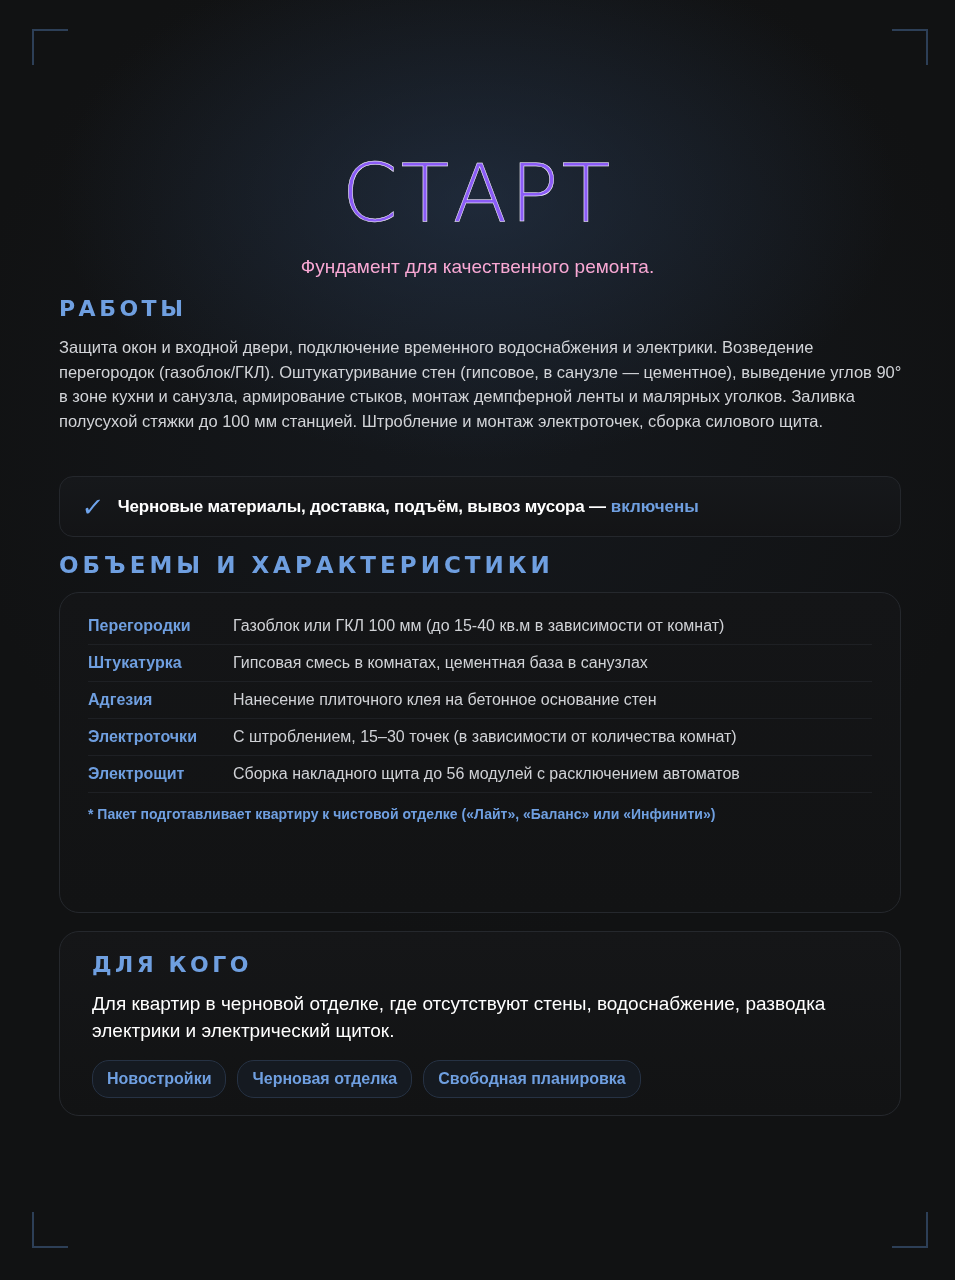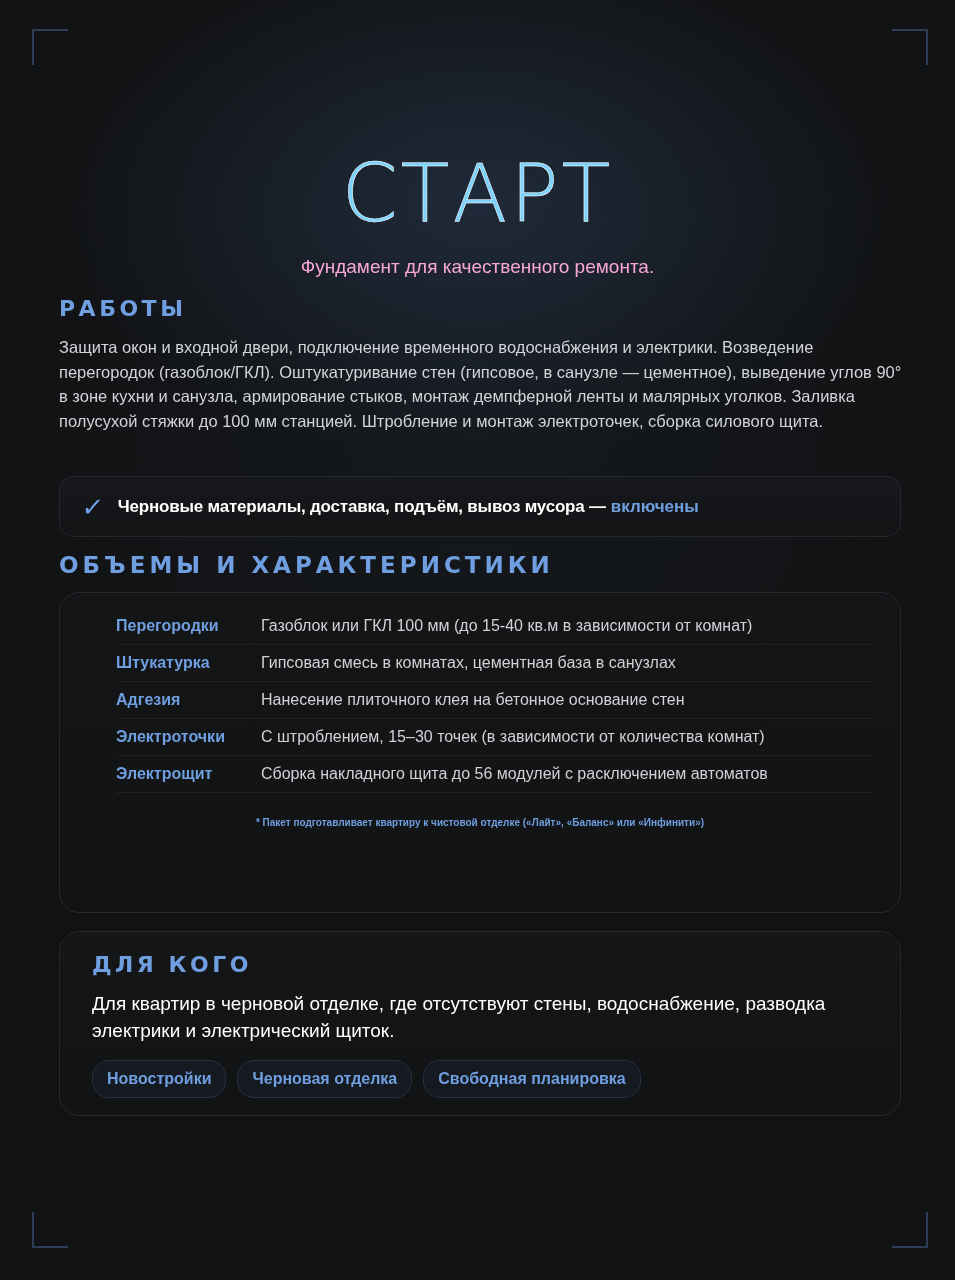--- a/index.html
+++ b/index.html
@@ -22,21 +22,21 @@
     .corner.tl { left: 32px; top: 29px; border-left-width: 2px; border-top-width: 2px; }
     .corner.tr { right: 27px; top: 29px; border-right-width: 2px; border-top-width: 2px; }
     .corner.bl { left: 32px; bottom: 32px; border-left-width: 2px; border-bottom-width: 2px; }
     .corner.br { right: 27px; bottom: 32px; border-right-width: 2px; border-bottom-width: 2px; }
 
     .page { position: absolute; left: 0; top: 0; width: 955px; }
 
     .title {
       position: absolute; left: 0; top: 148px; width: 955px; text-align: center;
       font-family: "DejaVu Sans", sans-serif; font-weight: 300;
-      font-size: 80px; letter-spacing: 3px; color: #7dd3fc; line-height: 92px;
+      font-size: 80px; letter-spacing: 3px; color: #8b5cf6; line-height: 92px;
       -webkit-text-stroke: 0.5px #ffffff;
     }
     .subtitle {
       position: absolute; left: 0; top: 256px; width: 955px; text-align: center;
       font-size: 19px; color: #f9a8d4; line-height: 22px;
     }
     .section-title {
       position: absolute; left: 59px;
       font-family: "DejaVu Sans", sans-serif; color: #6f9fe0;
       font-size: 22px; letter-spacing: 3.5px; line-height: 26px;
@@ -59,27 +59,26 @@
     .specs-title { top: 552px; font-size: 23px; letter-spacing: 4px; }
     .specs-card {
       position: absolute; left: 59px; top: 592px; width: 842px; height: 321px;
       border: 1px solid #25282d; border-radius: 20px;
       background: linear-gradient(180deg, #141517, #121314);
       padding: 15px 28px 0 28px;
     }
     .spec-row {
       display: flex; align-items: center; height: 37px;
       border-bottom: 1px solid #1e2024;
-      margin-left: 28px;
     }
     .spec-label { width: 145px; font-weight: bold; font-size: 16px; color: #6f9fe0; }
     .spec-value { font-size: 16px; color: #d0d2d6; }
     .spec-note {
-      text-align: center; font-weight: bold; font-size: 10px; color: #6f9fe0;
-      margin-top: 21px; line-height: 18px;
+      font-weight: bold; font-size: 14px; color: #6f9fe0;
+      margin-top: 12px; line-height: 18px;
     }
 
     .audience-card {
       position: absolute; left: 59px; top: 931px; width: 842px; height: 185px;
       border: 1px solid #25282d; border-radius: 20px;
       background: linear-gradient(180deg, #151618, #121314);
       padding: 20px 32px 0 32px;
     }
     .audience-title {
       font-family: "DejaVu Sans", sans-serif; color: #6f9fe0;

